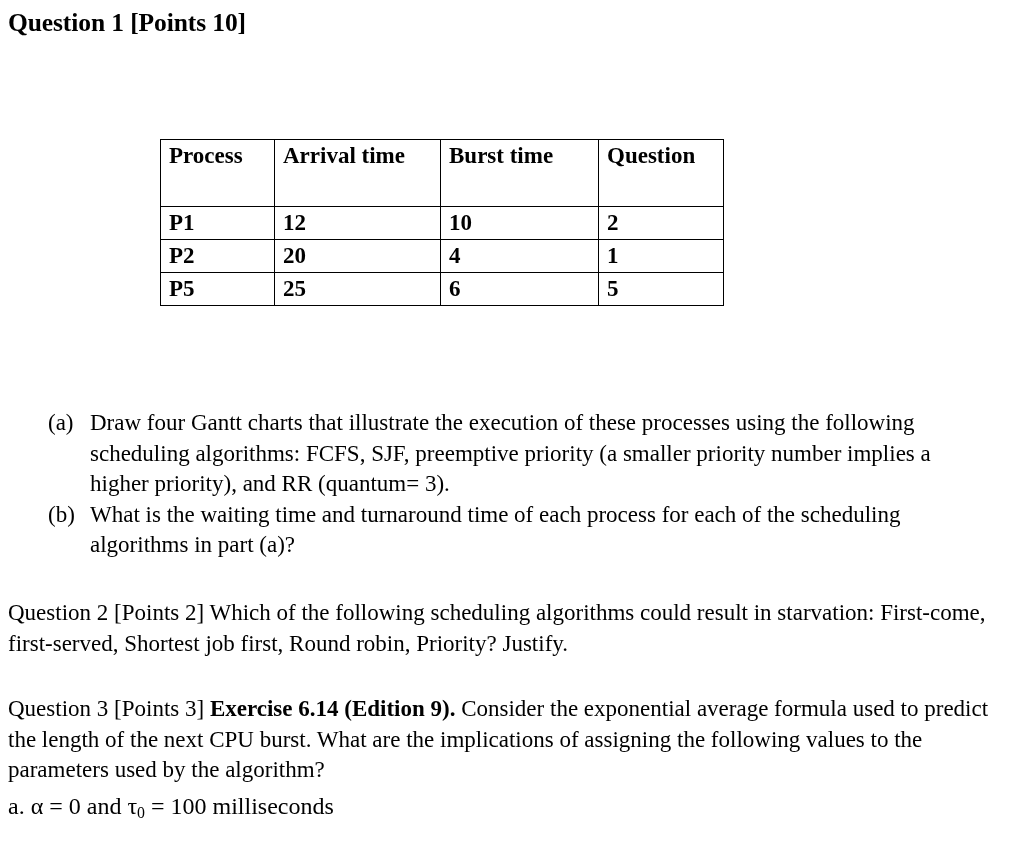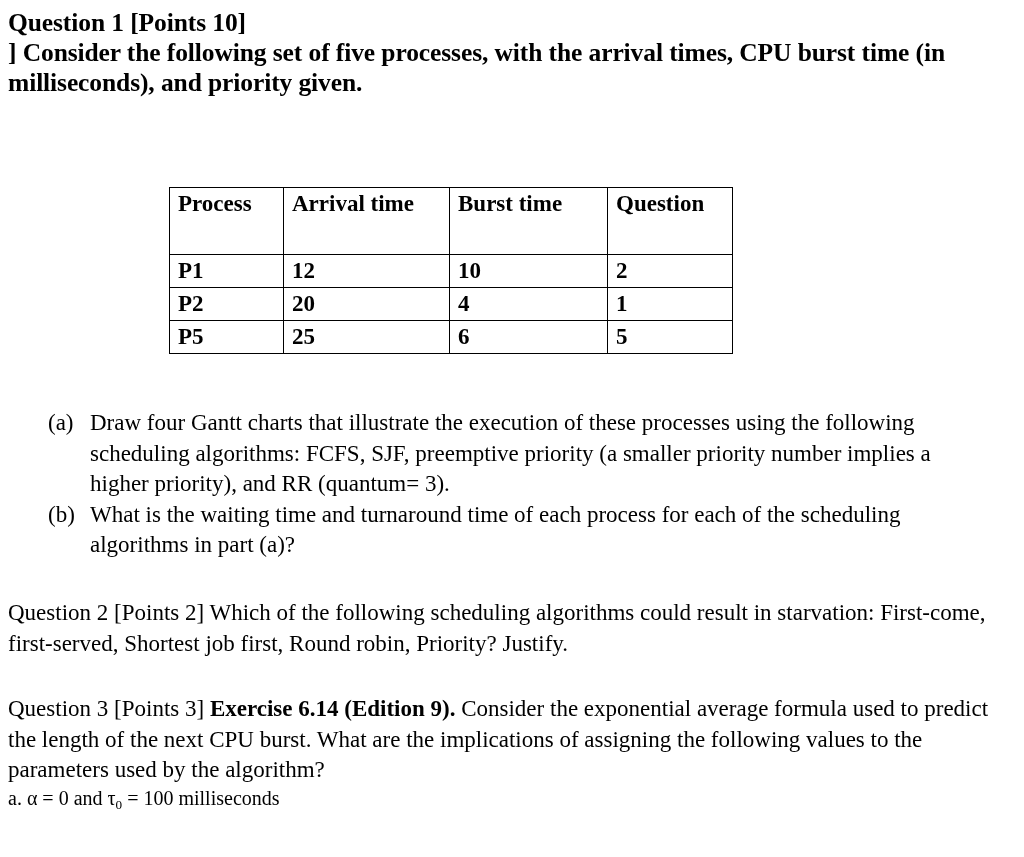--- a/index.html
+++ b/index.html
@@ -33,29 +33,28 @@
     font-weight: bold;
     line-height: 30px;
     letter-spacing: -0.1px;
   }
   .q1-head .ln { display: block; white-space: pre; }
   .q1-head .ln.wrap { white-space: normal; }
 
   
   .proc-table {
     position: absolute;
-    left: 169px;
+    left: 160px;
     top: 139px;
     width: 563px;
     border-collapse: collapse;
     table-layout: fixed;
     font-size: 23px;
     font-weight: bold;
     line-height: 28px;
-    margin-top: 48px;
   }
   .proc-table td, .proc-table th {
     border: 1.6px solid #000000;
     padding: 2px 0 2px 8px;
     text-align: left;
     vertical-align: top;
     font-weight: bold;
     font-size: 23px;
   }
   .proc-table thead th { height: 62px; }
@@ -108,40 +107,39 @@
     font-size: 23px;
     line-height: 30.5px;
   }
   .q3-block b { font-weight: bold; }
 
   .q3-items {
     position: absolute;
     left: 8px;
     top: 786px;
     width: 1000px;
-    font-size: 20px;
-    line-height: 24px;
+    font-size: 24px;
+    line-height: 41px;
   }
   .q3-items .item-a { font-weight: normal; white-space: pre; }
   .q3-items .item-b { font-weight: bold; white-space: pre; }
   sub {
     font-size: 0.66em;
     vertical-align: baseline;
     position: relative;
     top: 0.28em;
   }
 </style>
 </head>
 <body>
 
 <div class="page">
 
   <div class="q1-head">
     <span class="ln">Question 1 [Points 10]</span>
-    <span class="ln wrap">] Consider the following set of five processes, with the arrival times, CPU burst time (in milliseconds), and priority given.</span>
   </div>
 
   <table class="proc-table">
     <colgroup>
       <col class="col-process">
         <col class="col-arrival">
         <col class="col-burst">
         <col class="col-priority">
     </colgroup>
     <thead>

